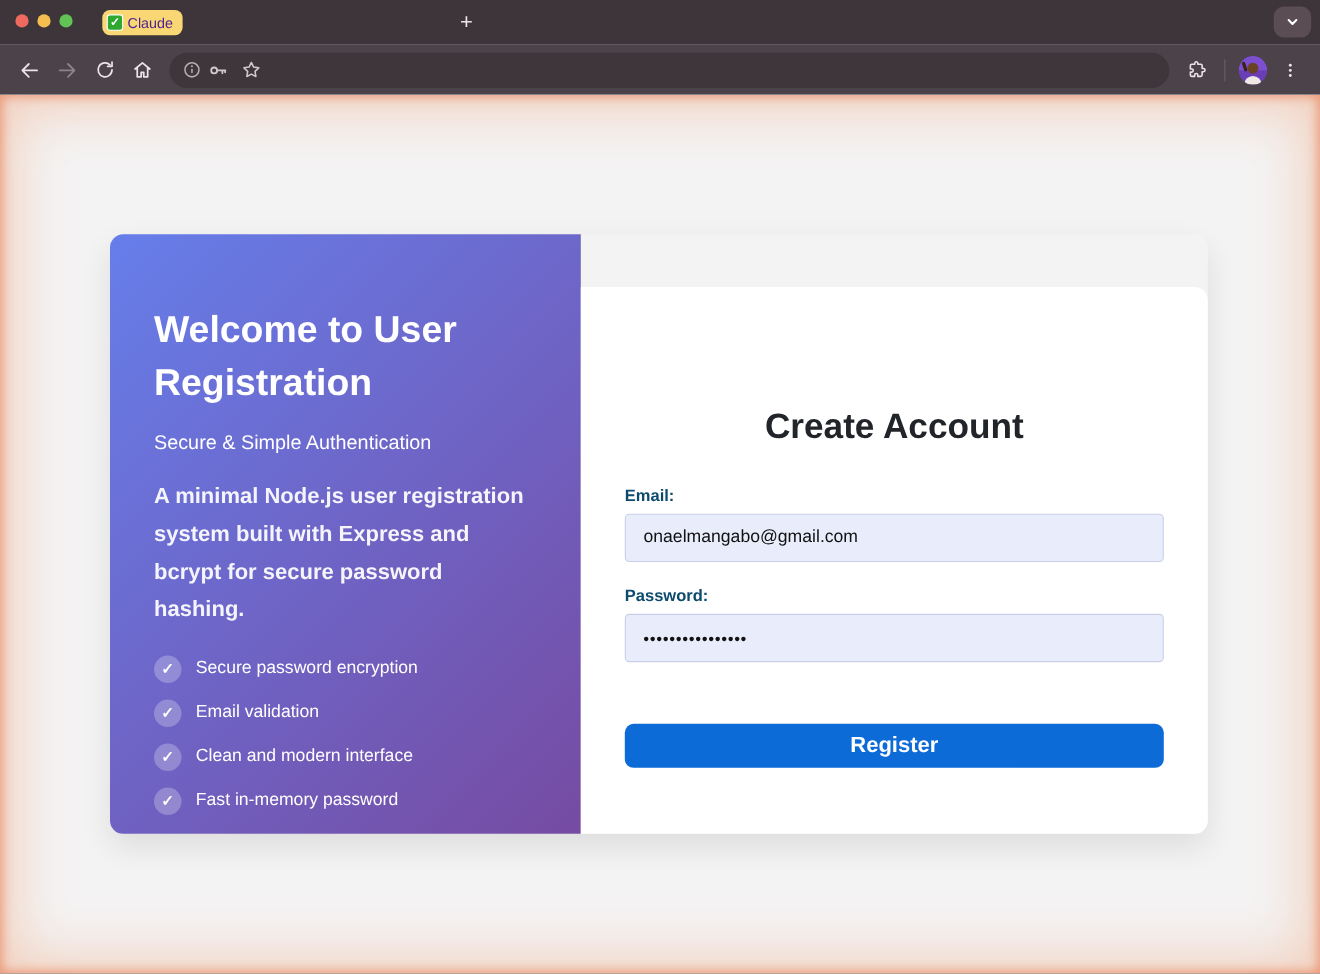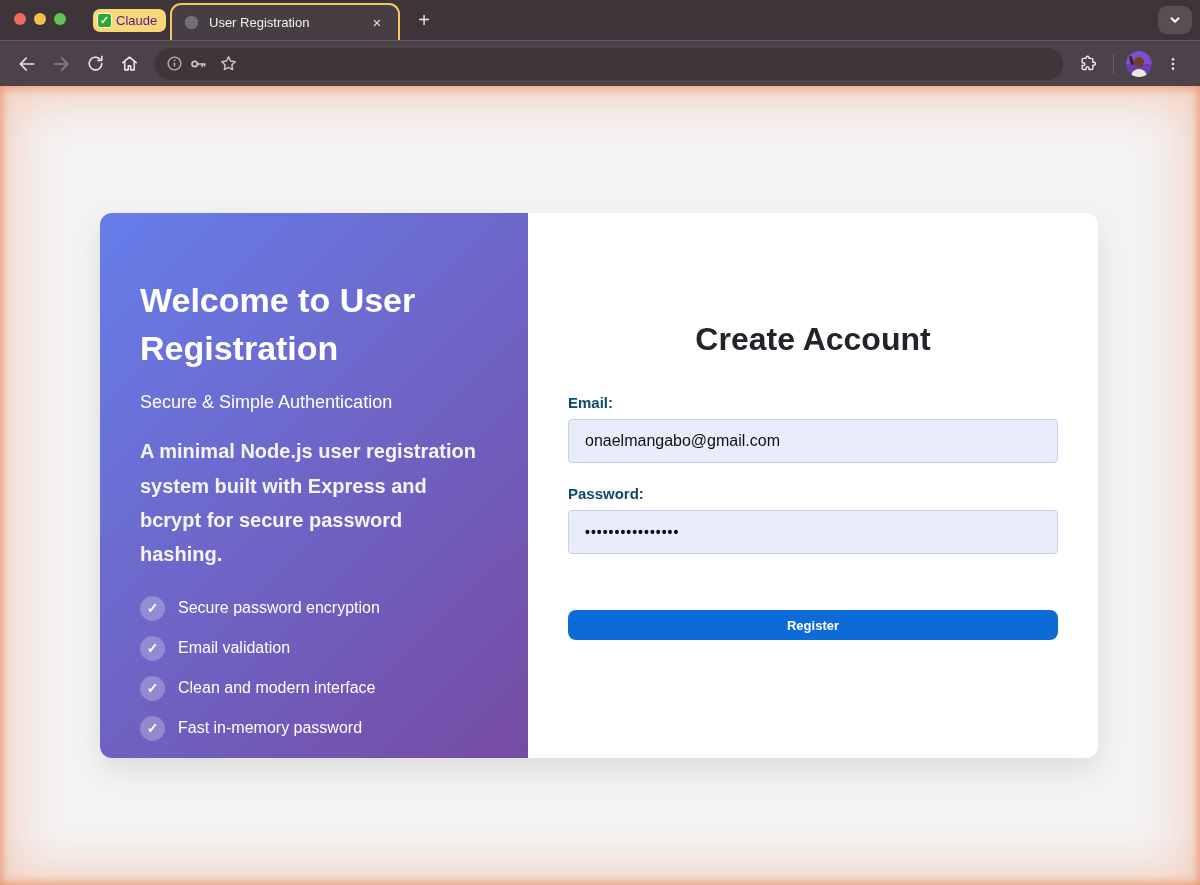--- a/index.html
+++ b/index.html
@@ -51,58 +51,47 @@
   .hero { width:428px; background:linear-gradient(135deg,#667eea 0%,#764ba2 100%);
     border-radius:12px 0 0 12px; padding:64px 40px 0 40px; color:#fff; }
   .hero h1 { font-size:34px; font-weight:bold; line-height:1.4; margin-bottom:20px; }
   .hero h2 { font-size:18px; font-weight:normal; margin-bottom:21px; }
   .hero p  { font-size:20px; line-height:1.72; color:rgba(255,255,255,.93); margin-bottom:24px;font-weight:bold; }
   .features { list-style:none; }
   .features li { display:flex; align-items:center; gap:13px; margin-bottom:15px; font-size:16px; }
   .check-badge { width:25px; height:25px; flex:0 0 25px; border-radius:50%; background:rgba(255,255,255,.25);
     display:flex; align-items:center; justify-content:center; font-size:14px; font-weight:bold; color:#fff; }
 
-  .form-panel { flex:1; background:#ffffff; border-radius:0 12px 12px 0; padding:108px 40px 0 40px; }
+  .form-panel { flex:1; background:#ffffff; border-radius:0 12px 12px 0; padding:108px 40px 0 40px;margin-top:48px; }
   .form-title { text-align:center; font-size:32px; font-weight:bold; color:#212529; margin-bottom:36px; }
   .field { margin-bottom:22px; }
   .field label { display:block; font-size:15px; font-weight:bold; color:#0c4a6e; margin-bottom:8px; }
   .field input { width:100%; height:44px; background:#e9edfb; border:1px solid #c9cfe8; border-radius:4px;
     padding:0 16px; font-size:16px; color:#111; font-family:"Liberation Sans", sans-serif; outline:none; }
   .field input.pw { font-size:14px; letter-spacing:1px; font-weight:bold; }
-  .submit-btn { width:100%; height:30px; margin-top:34px; background:#0d6bd8; border:none; border-radius:8px;
-    color:#fff; font-size:13px; font-weight:bold; font-family:"Liberation Sans", sans-serif; cursor:pointer; }
+  .submit-btn { width:100%; height:40px; margin-top:34px; background:#0d6bd8; border:none; border-radius:8px;
+    color:#fff; font-size:20px; font-weight:bold; font-family:"Liberation Sans", sans-serif; cursor:pointer; }
 
   svg { display:block; }
 </style>
 </head>
 <body>
 
 <div class="tabbar">
   <div class="lights">
     <span class="light red"></span>
     <span class="light yellow"></span>
     <span class="light green"></span>
   </div>
 
   <div class="claude-badge">
     <span class="claude-check">✓</span>
     <span class="claude-label">Claude</span>
   </div>
 
-  <div class="tab">
-    <span>
-      <svg width="15" height="15" viewBox="0 0 16 16">
-          <circle cx="8" cy="8" r="7" fill="#7d7680"></circle>
-          <ellipse cx="8" cy="8" rx="3.2" ry="7" fill="none" stroke="#6b646e" stroke-width="1"></ellipse>
-          <path d="M1.5 8h13M2.5 4.5h11M2.5 11.5h11" stroke="#6b646e" stroke-width="1" fill="none"></path>
-        </svg>
-    </span>
-    <span class="tab-title">User Registration</span>
-    <span class="tab-close">×</span>
-  </div>
 
   <div class="newtab">+</div>
 
   <div class="tabmenu-btn">
     <span>
       <svg width="14" height="14" viewBox="0 0 16 16">
           <path d="M4 6l4 4 4-4" fill="none" stroke="#ffffff" stroke-width="2.2" stroke-linecap="round" stroke-linejoin="round"></path>
         </svg>
     </span>
   </div>

